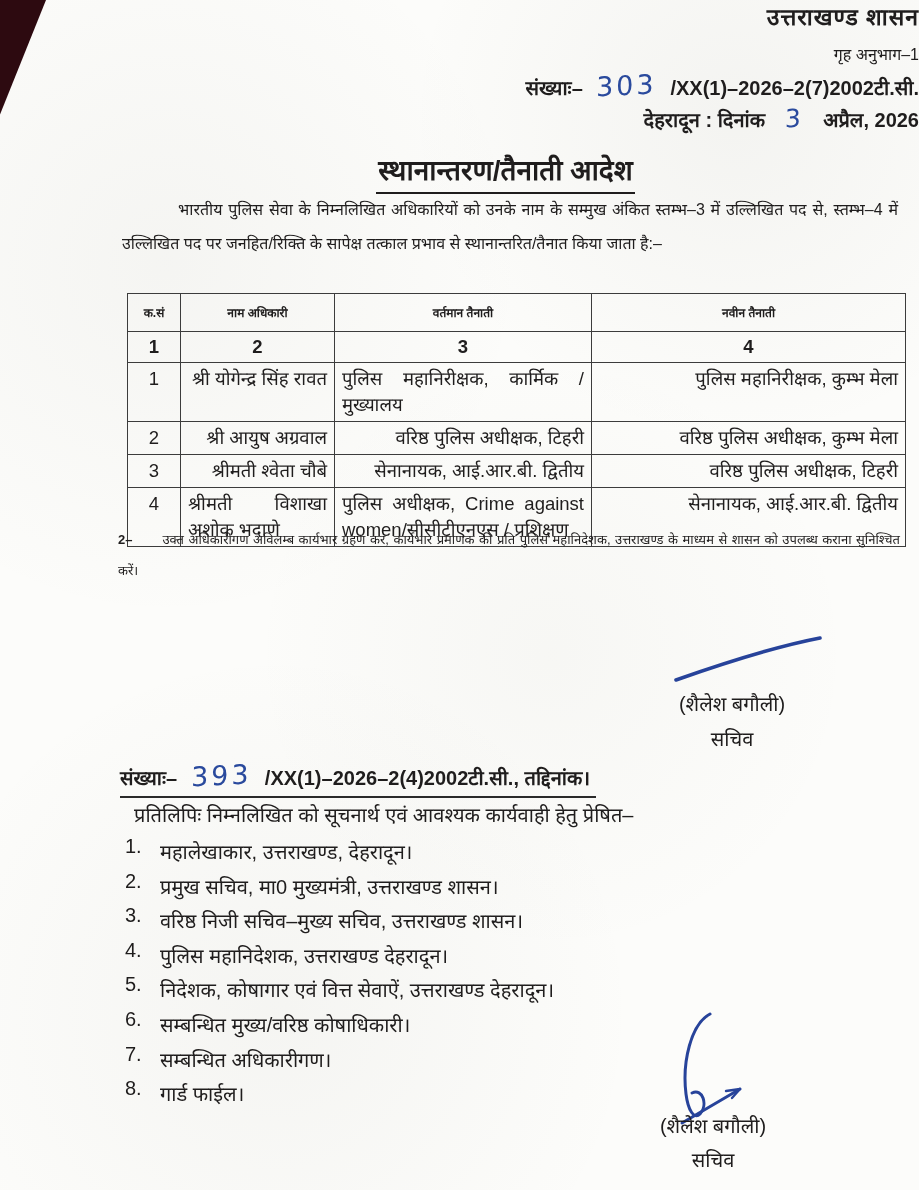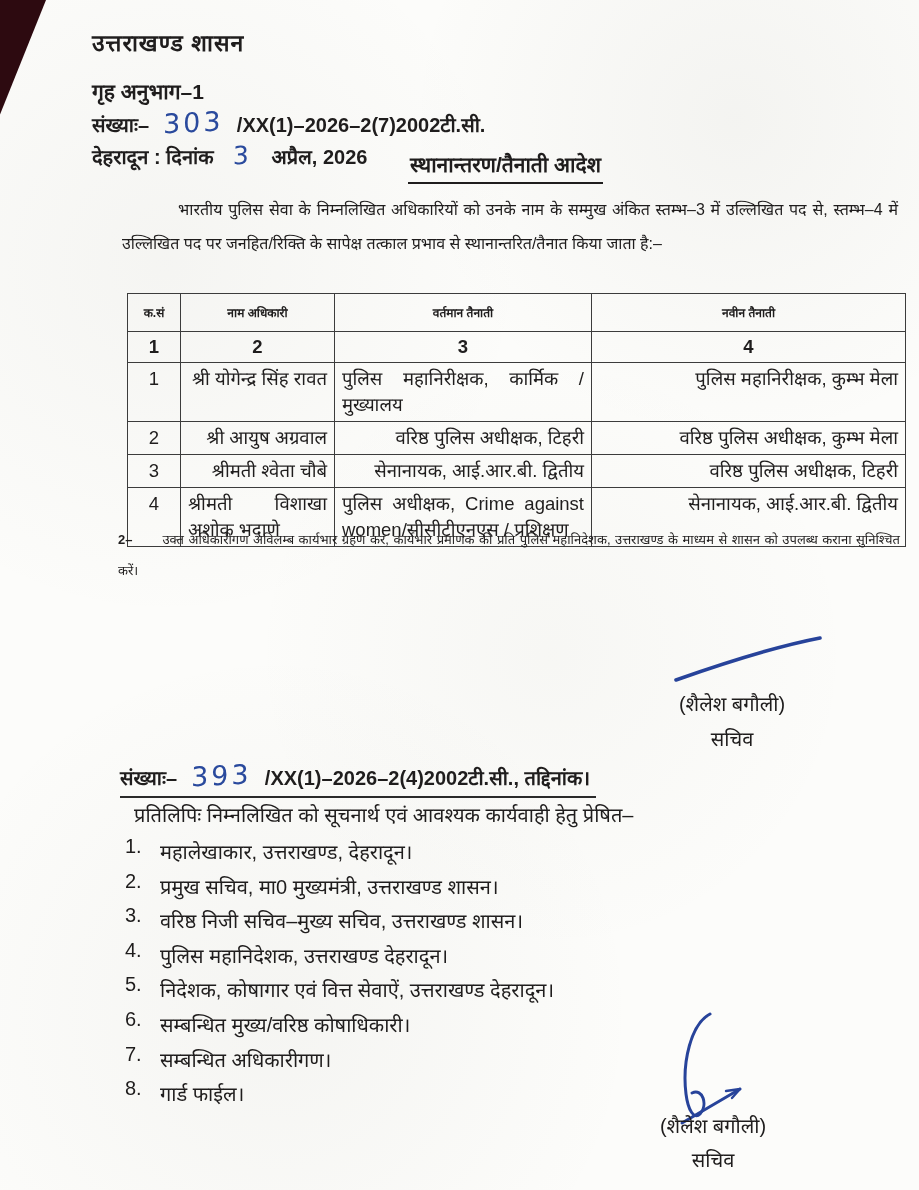--- a/index.html
+++ b/index.html
@@ -21,25 +21,25 @@
   }
 
   .corner-artifact {
     position: absolute; left: 0; top: 0;
     width: 50px; height: 118px;
     background: #2d0a10;
     clip-path: polygon(0 0, 92% 0, 0 97%);
   }
 
   .letterhead {
-    position: absolute; top: 28px; left: 92px; right: 0;
-    text-align: left; line-height: 31px;
+    position: absolute; top: 2px; left: 92px; right: 0;
+    text-align: right; line-height: 31px;
   }
   .org-line  { font-size: 23px; font-weight: bold; letter-spacing: 1px; }
-  .dept-line { font-size: 21px; font-weight: bold; margin-top: 17px; }
+  .dept-line { font-size: 16px; font-weight: normal; margin-top: 6px; }
   .ref-line  { font-size: 20px; font-weight: bold; margin-top: 3px; }
   .date-line { font-size: 20px; font-weight: bold; margin-top: 1px; }
 
   .hw {
     display: inline-block;
     color: #2a4a9d;
     font-family: "DejaVu Sans", sans-serif;
     font-size: 27px; font-weight: normal;
     letter-spacing: 3px;
     transform: rotate(-3deg) skewX(-4deg);
@@ -47,21 +47,21 @@
     line-height: 20px;
   }
   .hw-small { font-size: 25px; margin: 0 14px; }
 
   .order-title {
     position: absolute; top: 150px; left: 92px; right: 0;
     text-align: center;
   }
   .order-title span {
     display: inline-block;
-    font-size: 21px; font-weight: bold;
+    font-size: 28px; font-weight: bold;
     border-bottom: 2px solid #1f1d1d;
     padding: 0 2px 4px 2px;
     text-align: center;
   }
 
   .para-1 {
     position: absolute; top: 193px; left: 122px; width: 776px;
     font-size: 16px; line-height: 33.5px;
     text-align: justify; text-indent: 56px;
   }

